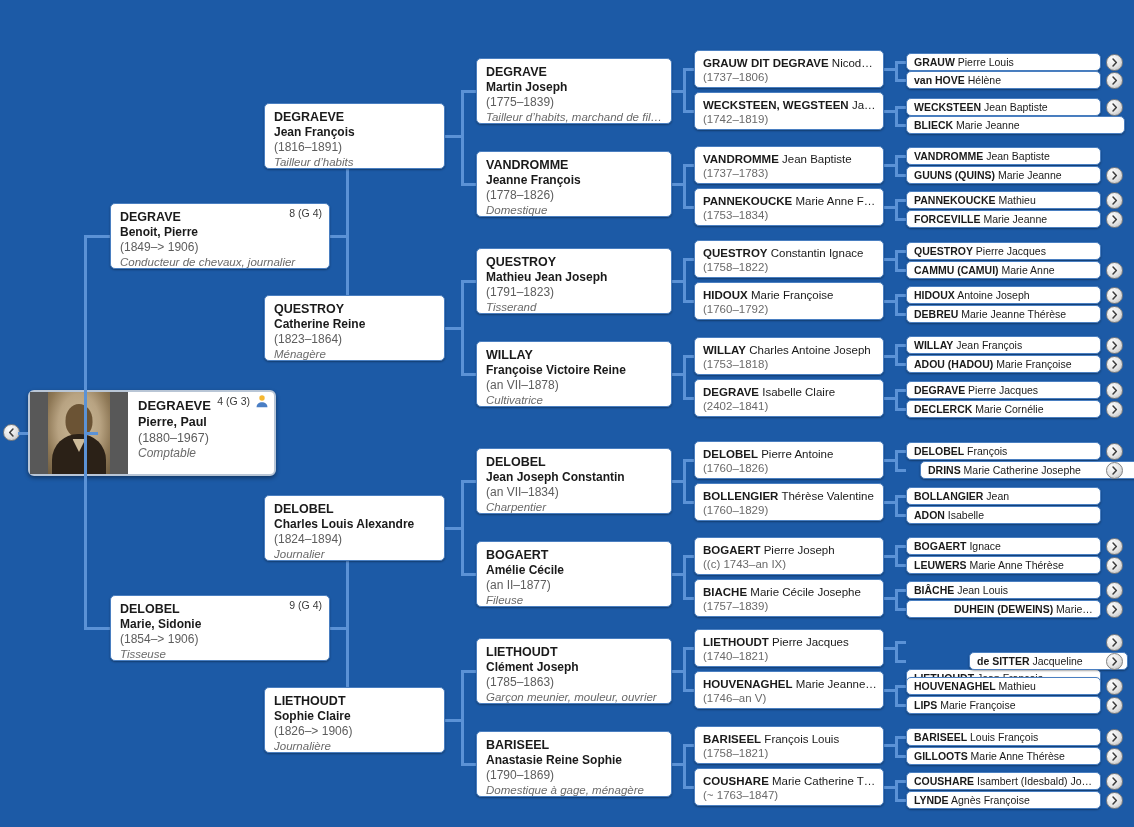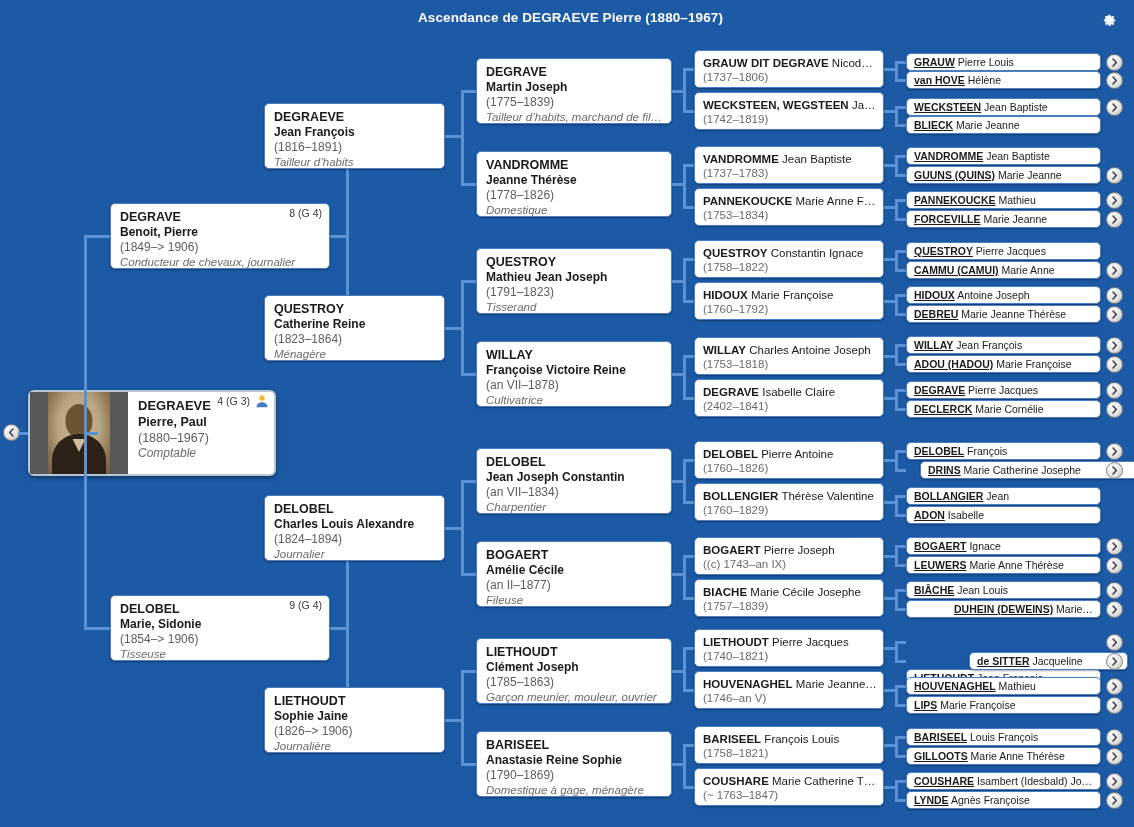--- a/index.html
+++ b/index.html
@@ -98,21 +98,21 @@
   
   .card-g6 {
     padding: 0 5px 0 7px;
     display: flex; align-items: center;
   }
   .card-g6 .nm {
     font-size: 10.5px; color: #1a1a1a; line-height: 12px;
     white-space: nowrap; overflow: hidden; text-overflow: ellipsis;
     width: 100%;
   }
-  .card-g6 .nm b { font-weight: bold; text-decoration: underline; }
+  .card-g6 .nm b { font-weight: bold; }
 
   
   .rootcard {
     position: absolute;
     left: 28px; top: 390px;
     width: 248px; height: 86px;
     background: #ffffff;
     border: 2px solid #b9c6d6;
     border-radius: 6px;
     box-shadow: 0 2px 4px rgba(0,0,0,0.4);
@@ -180,29 +180,20 @@
     display: flex; align-items: center; justify-content: center;
     cursor: pointer;
   }
   .arrowbtn svg, .navprev svg { display: block; }
 </style>
 </head>
 <body>
 
 <div id="root">
 
-  <div class="titlebar">
-    <div class="titlebar-text">Ascendance de DEGRAEVE Pierre (1880–1967)</div>
-    <div class="gear-icon">
-      <svg width="19" height="19" viewBox="0 0 24 24" fill="#ffffff">
-        <path d="M12 8.2a3.8 3.8 0 1 0 0 7.6 3.8 3.8 0 0 0 0-7.6zm0 5.9a2.1 2.1 0 1 1 0-4.2 2.1 2.1 0 0 1 0 4.2z"></path>
-        <path d="M20.6 13.2l-1.8-.3a6.9 6.9 0 0 0-.5-1.3l1.1-1.5-1.7-1.7-1.5 1.1c-.4-.2-.9-.4-1.3-.5l-.3-1.8h-2.4l-.3 1.8c-.4.1-.9.3-1.3.5L9.1 8.4 7.4 10.1l1.1 1.5c-.2.4-.4.9-.5 1.3l-1.8.3v2.4l1.8.3c.1.4.3.9.5 1.3l-1.1 1.5 1.7 1.7 1.5-1.1c.4.2.9.4 1.3.5l.3 1.8h2.4l.3-1.8c.4-.1.9-.3 1.3-.5l1.5 1.1 1.7-1.7-1.1-1.5c.2-.4.4-.9.5-1.3l1.8-.3v-2.4z" opacity="0.92"></path>
-      </svg>
-    </div>
-  </div>
 
   <div class="navprev">
     <svg width="9" height="9" viewBox="0 0 10 10">
         <path d="M6.6 1.2L3 5l3.6 3.8" stroke="#3c3c3c" stroke-width="1.7" fill="none" stroke-linecap="round" stroke-linejoin="round"></path>
       </svg>
   </div>
 
   <div class="rootcard">
     <div class="photo">
       <div class="inner">
@@ -381,33 +372,33 @@
         <div class="occ">Ménagère</div>
       </div>
       <div class="card card-g3" style="left: 264px; top: 495px; width: 181px; height: 66px;">
         <div class="surname">DELOBEL</div>
         <div class="given">Charles Louis Alexandre</div>
         <div class="dates">(1824–1894)</div>
         <div class="occ">Journalier</div>
       </div>
       <div class="card card-g3" style="left: 264px; top: 687px; width: 181px; height: 66px;">
         <div class="surname">LIETHOUDT</div>
-        <div class="given">Sophie Jaine</div>
+        <div class="given">Sophie Claire</div>
         <div class="dates">(1826–&gt; 1906)</div>
         <div class="occ">Journalière</div>
       </div>
       <div class="card card-g4" style="left: 476px; top: 58px; width: 196px; height: 66px;">
         <div class="surname">DEGRAVE</div>
         <div class="given">Martin Joseph</div>
         <div class="dates">(1775–1839)</div>
         <div class="occ">Tailleur d’habits, marchand de fils,…</div>
       </div>
       <div class="card card-g4" style="left: 476px; top: 151px; width: 196px; height: 66px;">
         <div class="surname">VANDROMME</div>
-        <div class="given">Jeanne Thérèse</div>
+        <div class="given">Jeanne François</div>
         <div class="dates">(1778–1826)</div>
         <div class="occ">Domestique</div>
       </div>
       <div class="card card-g4" style="left: 476px; top: 248px; width: 196px; height: 66px;">
         <div class="surname">QUESTROY</div>
         <div class="given">Mathieu Jean Joseph</div>
         <div class="dates">(1791–1823)</div>
         <div class="occ">Tisserand</div>
       </div>
       <div class="card card-g4" style="left: 476px; top: 341px; width: 196px; height: 66px;">
@@ -521,21 +512,21 @@
         </svg>
       </div>
       <div class="card card-g6" style="left: 906px; top: 98px; width: 195px; height: 18px;">
         <div class="nm"><b>WECKSTEEN</b> <span>Jean Baptiste</span></div>
       </div>
       <div class="arrowbtn" style="left: 1106px; top: 98.5px;">
         <svg width="9" height="9" viewBox="0 0 10 10">
           <path d="M3.4 1.2L7 5l-3.6 3.8" stroke="#3c3c3c" stroke-width="1.7" fill="none" stroke-linecap="round" stroke-linejoin="round"></path>
         </svg>
       </div>
-      <div class="card card-g6" style="left: 906px; top: 116px; width: 195px; height: 18px;">
+      <div class="card card-g6" style="left: 906px; top: 116px; width: 219px; height: 18px;">
         <div class="nm"><b>BLIECK</b> <span>Marie Jeanne</span></div>
       </div>
       <div class="card card-g6" style="left: 906px; top: 147px; width: 195px; height: 18px;">
         <div class="nm"><b>VANDROMME</b> <span>Jean Baptiste</span></div>
       </div>
       <div class="card card-g6" style="left: 906px; top: 166px; width: 195px; height: 18px; justify-content: center;">
         <div class="nm"><b>GUUNS (QUINS)</b> <span>Marie Jeanne</span></div>
       </div>
       <div class="arrowbtn" style="left: 1106px; top: 166.5px;">
         <svg width="9" height="9" viewBox="0 0 10 10">

